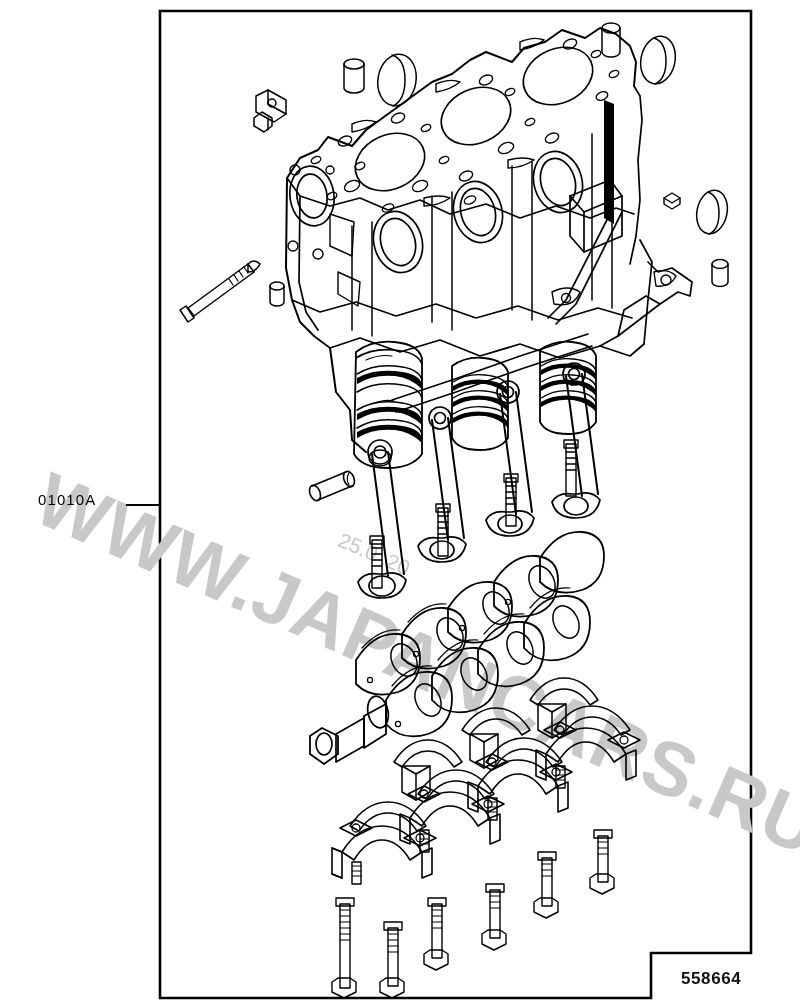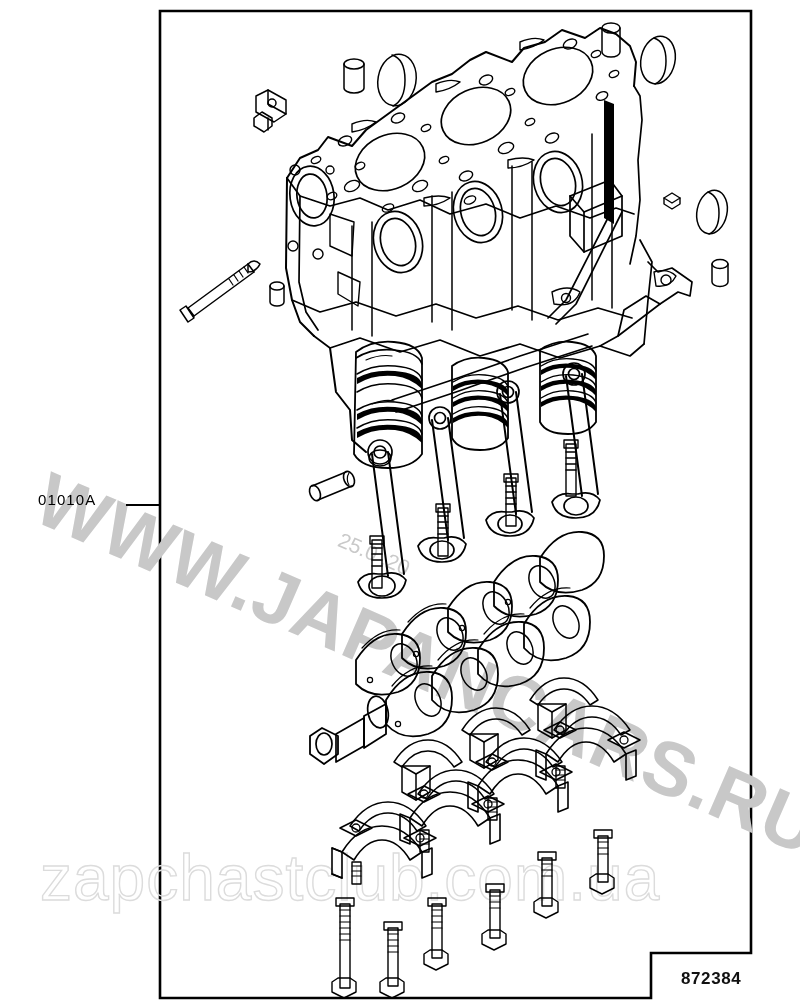--- a/index.html
+++ b/index.html
@@ -60,21 +60,20 @@
   .art{position:absolute;left:0;top:0;z-index:5;pointer-events:none;}
 </style>
 </head>
 <body>
 
 <div class="page">
 
   <div class="wm-diagonal">WWW.JAPANCARS.RU</div>
   <div class="wm-date">25.0 .20</div>
 
-  <div class="wm-bottom">zapchastclub.com.ua</div>
 
   <svg class="art" width="800" height="1008" viewBox="0 0 800 1008">
     <g fill="none" stroke="#000" stroke-width="1.7" stroke-linejoin="round" stroke-linecap="round">
 
       <g>
 
         <path d="M287 178 L300 158 L318 150 L328 137 L352 146 L366 130 L432 82
                  L452 74 L470 60 L486 52 L512 62 L524 48 L545 42 L562 30
                  L585 38 L600 28 L616 34 L630 46 L636 62 L634 86" stroke-width="2"></path>
 
@@ -562,15 +561,15 @@
 
   <div class="frame-wrap">
     <svg class="frame-svg" width="800" height="1008" viewBox="0 0 800 1008">
       <path d="M160 11 L751 11 L751 953 L651 953 L651 998 L160 998 Z" fill="none" stroke="#000" stroke-width="2.6"></path>
     </svg>
   </div>
 
   <div class="callout-line"></div>
   <div class="callout">01010A</div>
 
-  <div class="diag-no">872384</div>
+  <div class="diag-no">558664</div>
 
 </div>
 
 </body></html>

